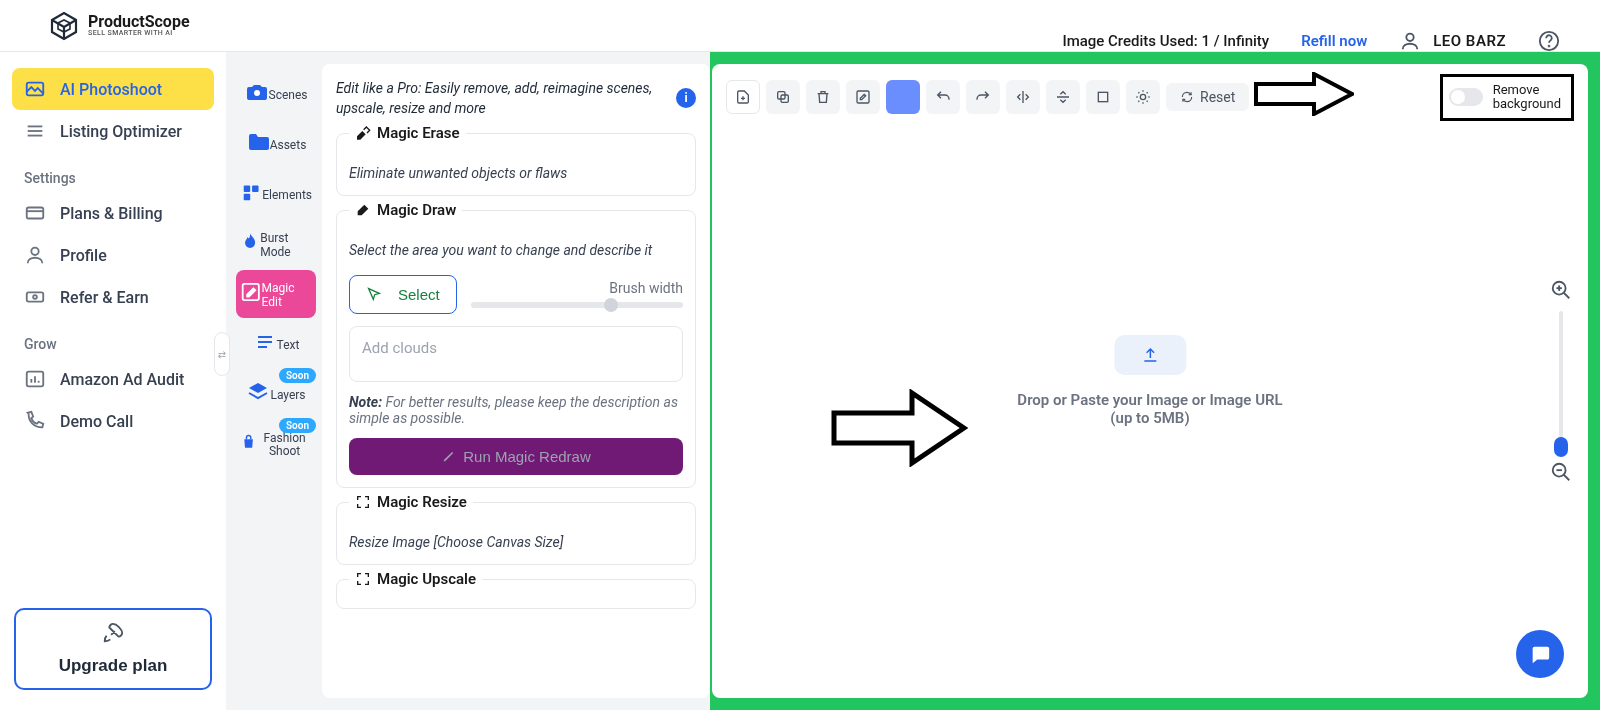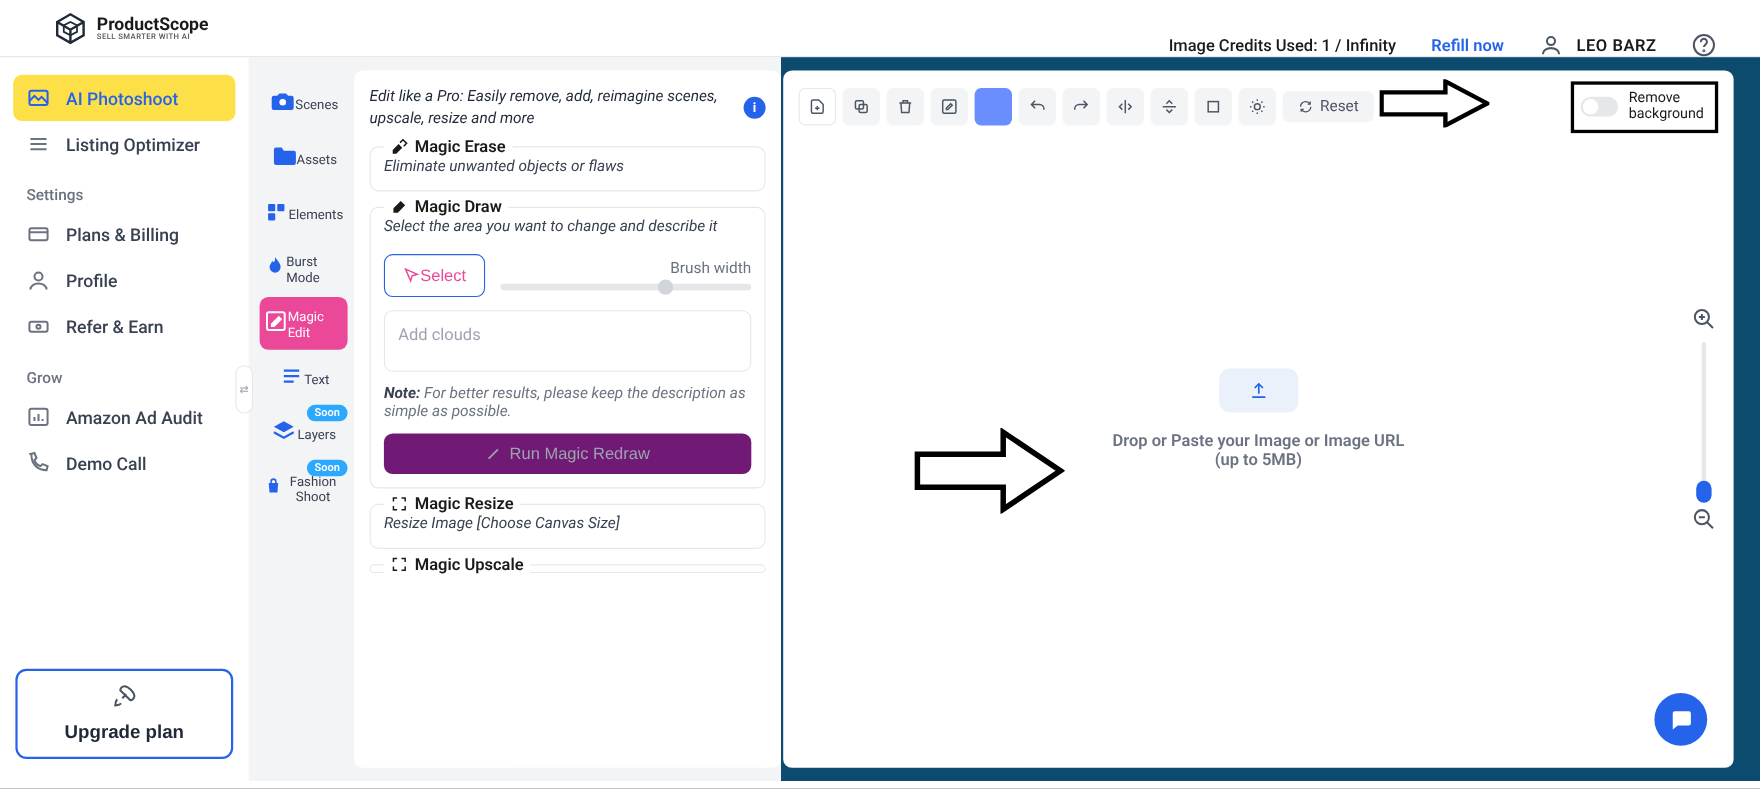--- a/index.html
+++ b/index.html
@@ -37,38 +37,38 @@
 .tool-item.active { background: #ec4899; color: #fff; }
 .tool-icon { width: 24px; height: 24px; margin-bottom: 6px; color: #2563eb; }
 .tool-item.active .tool-icon { color: #fff; }
 .soon-badge { position: absolute; top: -2px; right: 0px; background: #2da8ff; color: #fff; font-size: 10px; font-weight: 600; padding: 2px 7px; border-radius: 10px; }
 
 .panel { flex: 1; background: #fff; border-radius: 8px; margin-left: 6px; padding: 14px 14px 14px 14px; overflow-y: auto; font-size: 14px; position: relative; }
 .panel-head { display: flex; align-items: center; gap: 8px; }
 .panel-head p { font-style: italic; color: #1f2937; font-size: 14px; line-height: 1.45; flex: 1; }
 .info-badge { width: 20px; height: 20px; border-radius: 50%; background: #2563eb; color: #fff; font-size: 12px; font-weight: 700; display: flex; align-items: center; justify-content: center; font-style: normal; }
 
-.card { border: 1px solid #e5e7eb; border-radius: 8px; margin-top: 14px; padding: 2px 12px 12px; position: relative; }
+.card { border: 1px solid #e5e7eb; border-radius: 8px; margin-top: 14px; padding: 24px 12px 12px; position: relative; }
 .card-legend { position: absolute; top: -10px; left: 12px; background: #fff; padding: 0 6px; display: flex; align-items: center; gap: 6px; font-weight: 600; font-size: 15px; }
 .card-legend svg { width: 16px; height: 16px; }
 .card-desc { font-style: italic; color: #374151; margin-top: 6px; font-size: 14px; line-height: 1.4; }
 .brush-row { display: flex; align-items: center; gap: 14px; margin-top: 14px; }
-.select-btn { border: 1.5px solid #2563eb; color: #ec4899; background: #fff; border-radius: 8px; padding: 10px 16px; font-size: 15px; font-weight: 500; display: flex; align-items: center; gap: 0; cursor: pointer; }
+.select-btn { border: 1.5px solid #2563eb; color: #15803d; background: #fff; border-radius: 8px; padding: 10px 16px; font-size: 15px; font-weight: 500; display: flex; align-items: center; gap: 16px; cursor: pointer; }
 .select-btn svg { width: 16px; height: 16px; }
 .brush-col { flex: 1; text-align: right; }
 .brush-label { font-size: 14px; color: #6b7280; margin-bottom: 2px; }
 .slider { width: 100%; height: 6px; background: #e5e7eb; border-radius: 3px; position: relative; margin-top: 6px; }
 .slider-thumb { position: absolute; left: 66%; top: 50%; transform: translate(-50%,-50%); width: 14px; height: 14px; background: #d1d5db; border-radius: 50%; }
 .prompt-box { border: 1px solid #e5e7eb; border-radius: 8px; margin-top: 12px; padding: 12px; min-height: 56px; color: #9ca3af; font-size: 15px; }
 .note { font-size: 14px; margin-top: 12px; color: #6b7280; font-style: italic; }
 .note b { font-style: italic; color: #374151; }
 .run-btn { width: 100%; margin-top: 12px; border: none; background: #701a75; color: #9ca3af; font-size: 15px; padding: 10px; border-radius: 8px; display: flex; align-items: center; justify-content: center; gap: 8px; }
 
 
-.canvas-area { flex: 1; background: #0c4a6e; padding: 12px 24px 12px 2px; position: relative; }
+.canvas-area { flex: 1; background: #22c55e; padding: 12px 12px 12px 2px; position: relative; }
 .canvas { background: #fff; border-radius: 8px; height: 100%; position: relative; }
 .toolbar { display: flex; gap: 6px; padding: 10px 14px; align-items: center; }
 .tbtn { width: 34px; height: 34px; background: #f3f4f6; border-radius: 6px; display: flex; align-items: center; justify-content: center; color: #4b5563; cursor: pointer; }
 .tbtn.white { background: #fff; border: 1px solid #e5e7eb; }
 .tbtn.blue { background: #6b8eff; color: #fff; }
 .reset-btn { background: #f3f4f6; border-radius: 6px; padding: 6px 14px; display: flex; align-items: center; gap: 6px; color: #4b5563; font-size: 14px; }
 .remove-bg { border: 3px solid #000; padding: 6px 10px 6px 6px; display: flex; align-items: center; gap: 10px; font-size: 13px; line-height: 1.1; margin-left: 8px; }
 .toggle { width: 34px; height: 18px; background: #e5e7eb; border-radius: 10px; position: relative; }
 .toggle-knob { position: absolute; left: 2px; top: 2px; width: 14px; height: 14px; background: #fff; border-radius: 50%; }
 

